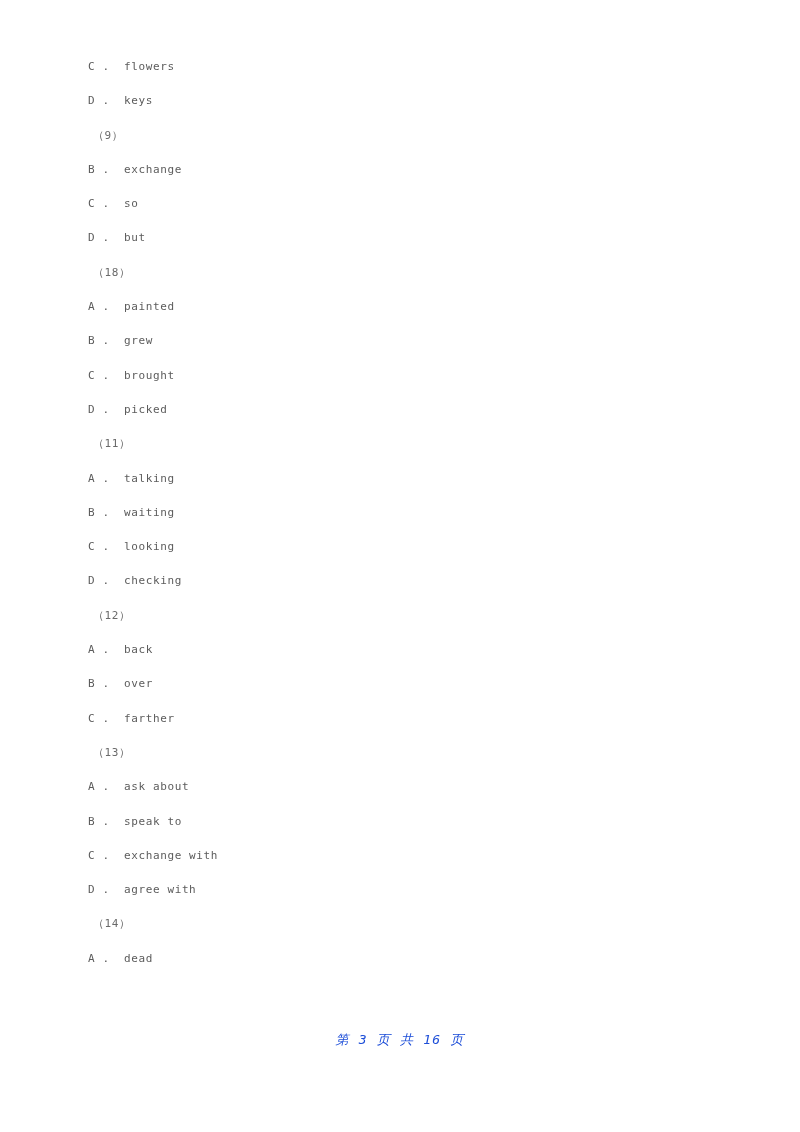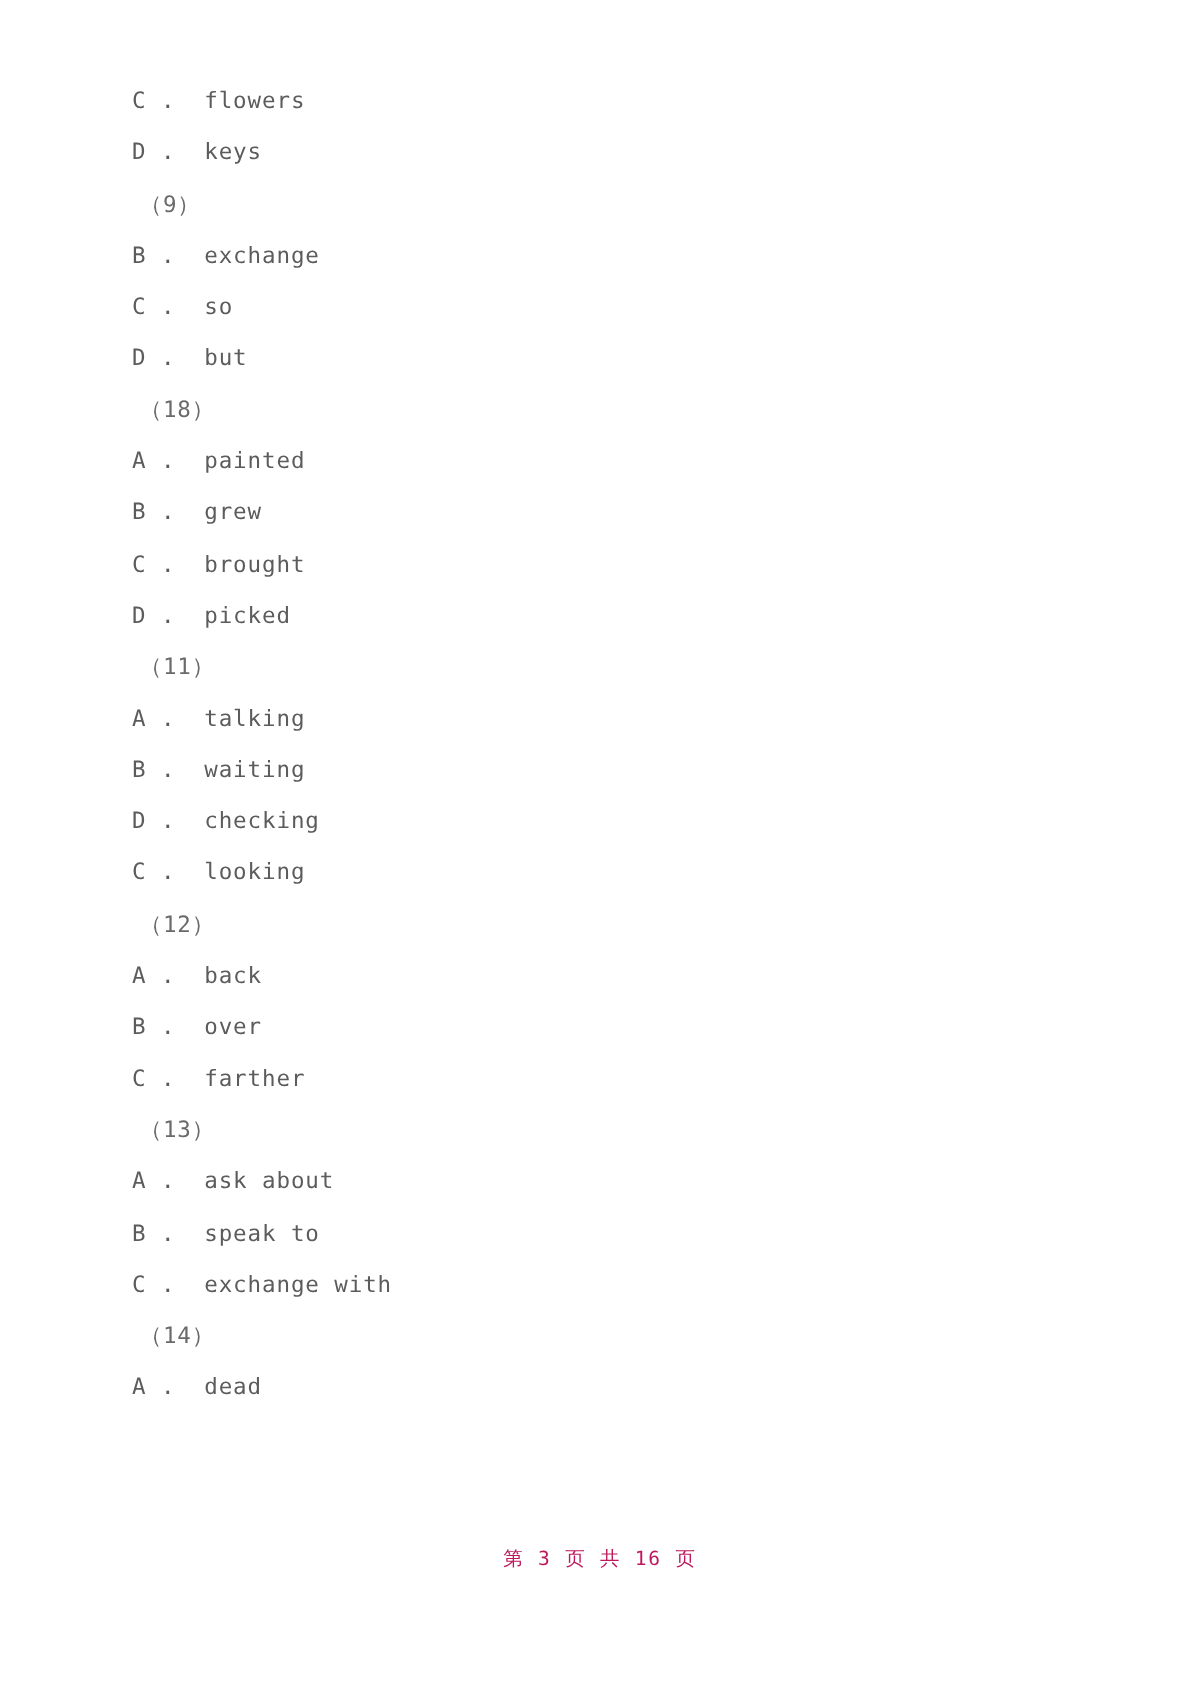--- a/index.html
+++ b/index.html
@@ -30,21 +30,21 @@
     position: absolute;
     left: 88px;
     top: 50px;
     width: 640px;
   }
 
   .line {
     height: 34.3px;
     line-height: 34.3px;
     font-family: "DejaVu Sans Mono", "Liberation Mono", monospace;
-    font-size: 15px;
+    font-size: 11px;
     color: #5c5c5c;
     letter-spacing: 0.6px;
     white-space: pre;
     -webkit-font-smoothing: antialiased;
   }
 
   .line.option {
     padding-left: 0px;
   }
 
@@ -58,23 +58,24 @@
     position: absolute;
     left: 0;
     top: 1030px;
     width: 800px;
     text-align: center;
   }
   #footer .footer-text {
     display: inline-block;
     font-family: "DejaVu Sans Mono", "Liberation Mono", monospace;
     font-size: 13px;
-    color: #be185d;
+    color: #1d4ed8;
     letter-spacing: 1.2px;
     white-space: pre;
+    font-style: italic;
   }
 </style>
 </head>
 <body>
 
 <div id="page">
 
   <div id="content">
       <div class="line option">C .  flowers</div>
       <div class="line option">D .  keys</div>
@@ -83,30 +84,31 @@
       <div class="line option">C .  so</div>
       <div class="line option">D .  but</div>
       <div class="line qnum">（18）</div>
       <div class="line option">A .  painted</div>
       <div class="line option">B .  grew</div>
       <div class="line option">C .  brought</div>
       <div class="line option">D .  picked</div>
       <div class="line qnum">（11）</div>
       <div class="line option">A .  talking</div>
       <div class="line option">B .  waiting</div>
+      <div class="line option">C .  looking</div>
       <div class="line option">D .  checking</div>
-      <div class="line option">C .  looking</div>
       <div class="line qnum">（12）</div>
       <div class="line option">A .  back</div>
       <div class="line option">B .  over</div>
       <div class="line option">C .  farther</div>
       <div class="line qnum">（13）</div>
       <div class="line option">A .  ask about</div>
       <div class="line option">B .  speak to</div>
       <div class="line option">C .  exchange with</div>
+      <div class="line option">D .  agree with</div>
       <div class="line qnum">（14）</div>
       <div class="line option">A .  dead</div>
     </div>
 
   <div id="footer">
     <span class="footer-text">第 3 页 共 16 页</span>
   </div>
 
 </div>
 

